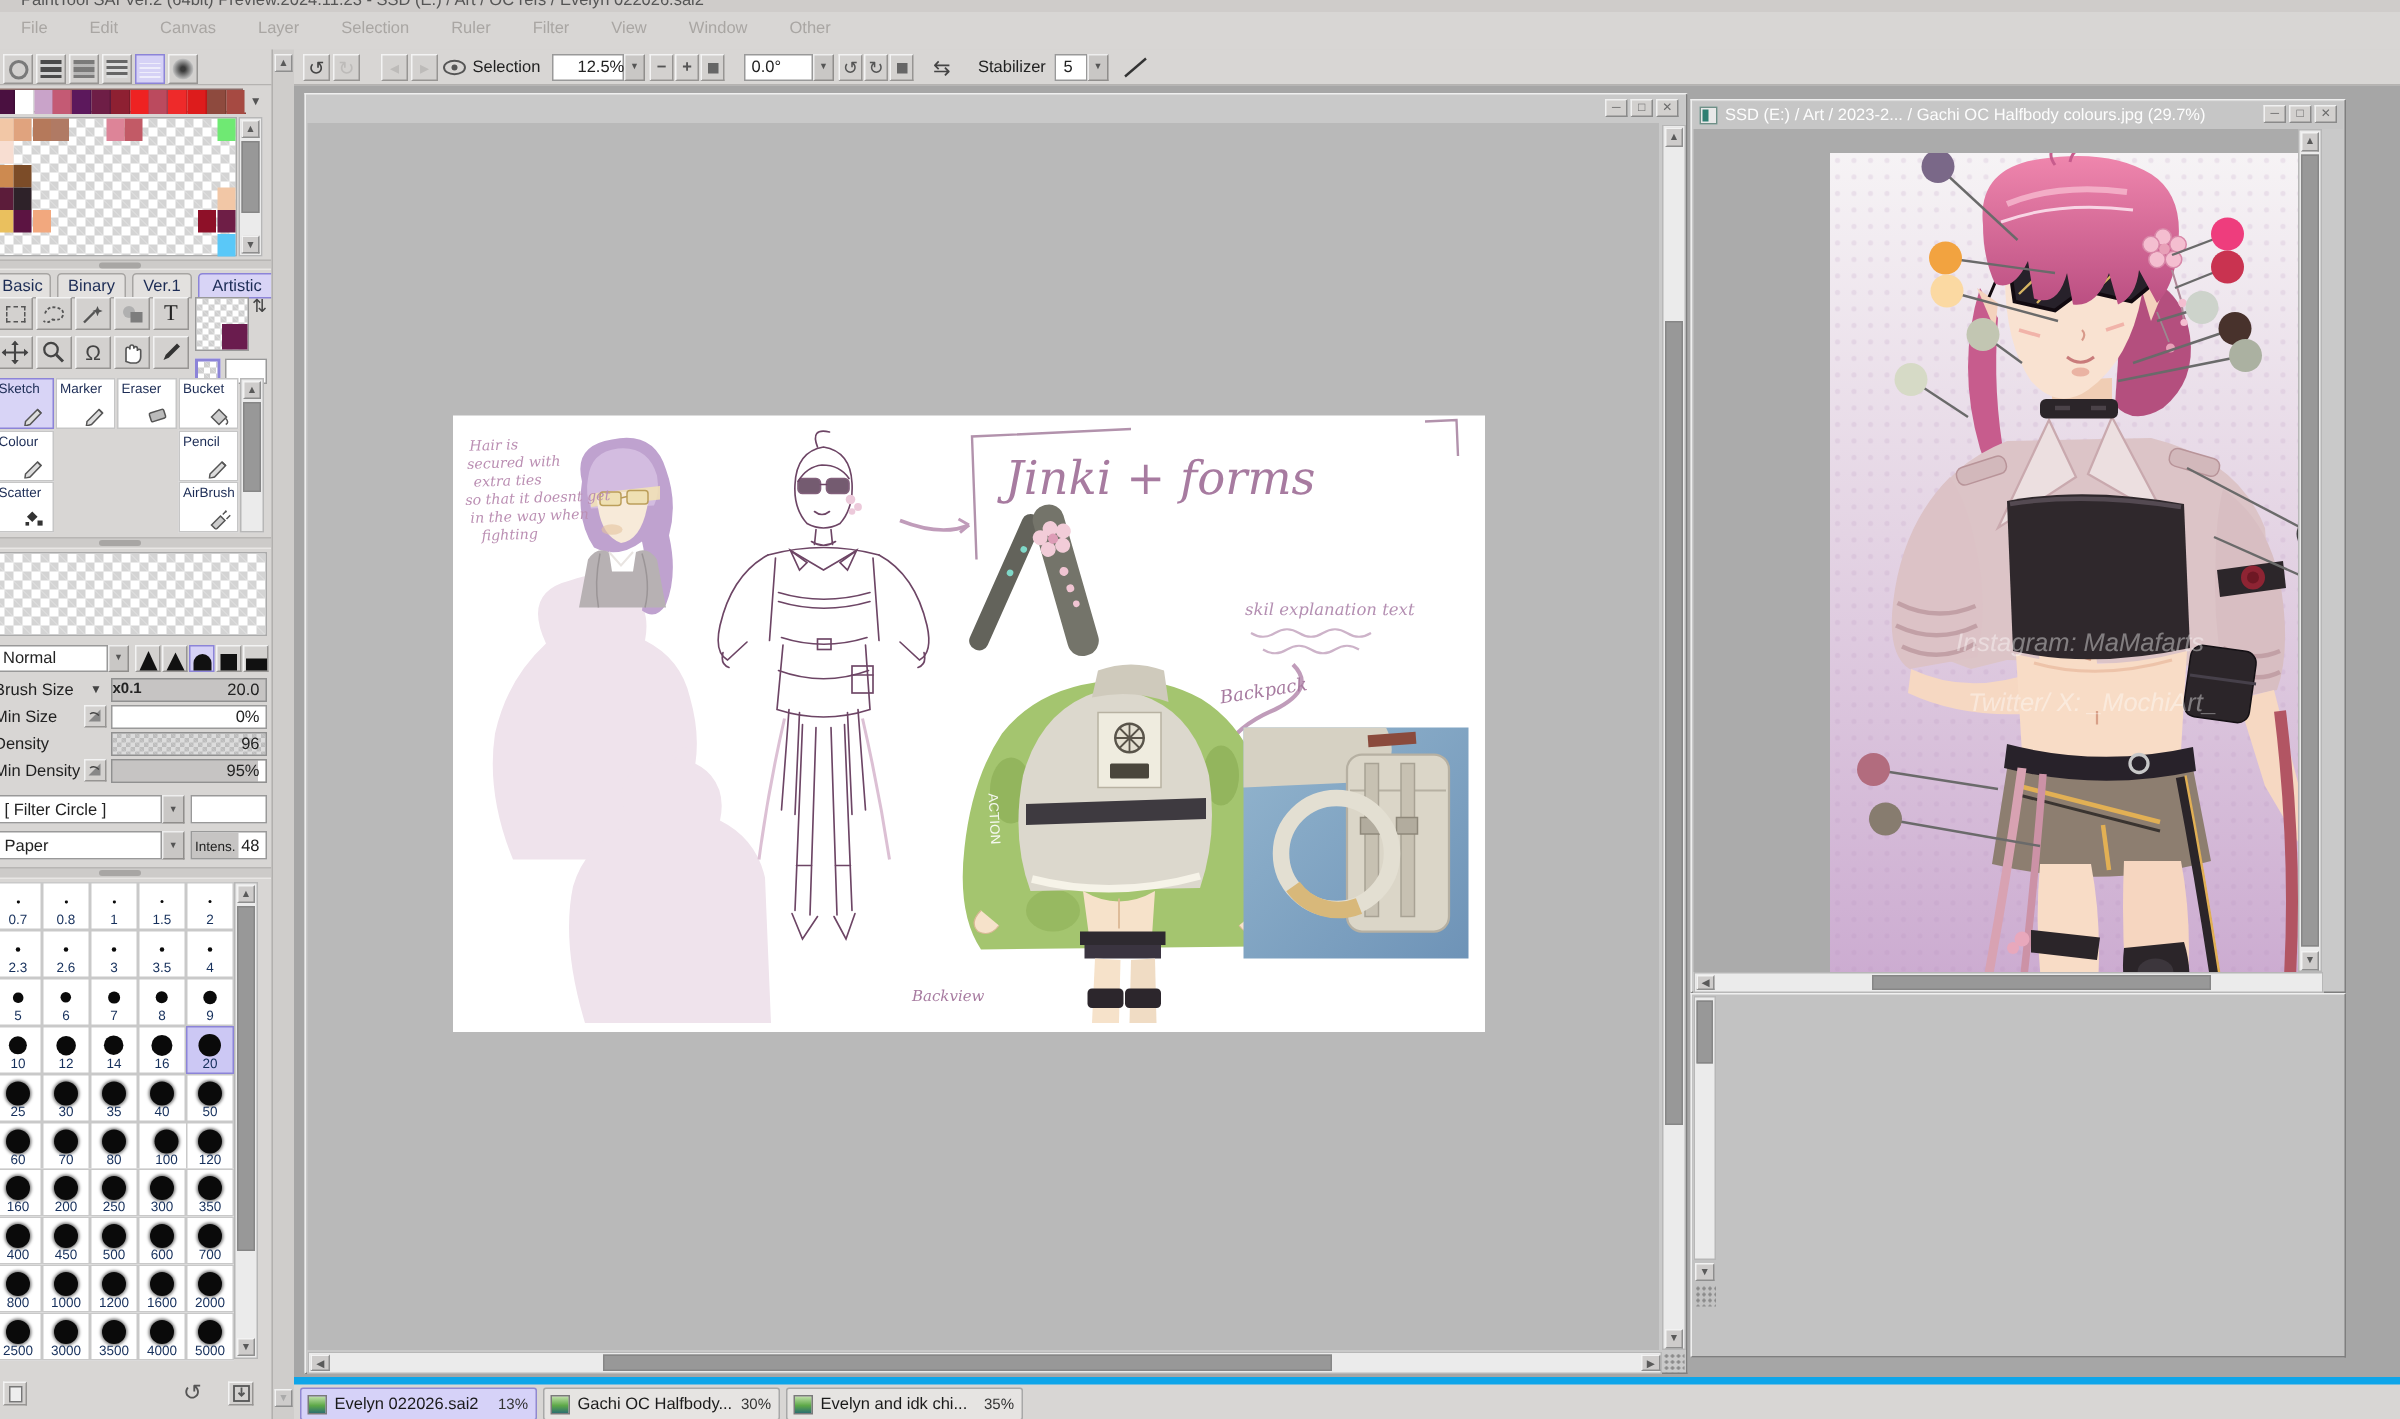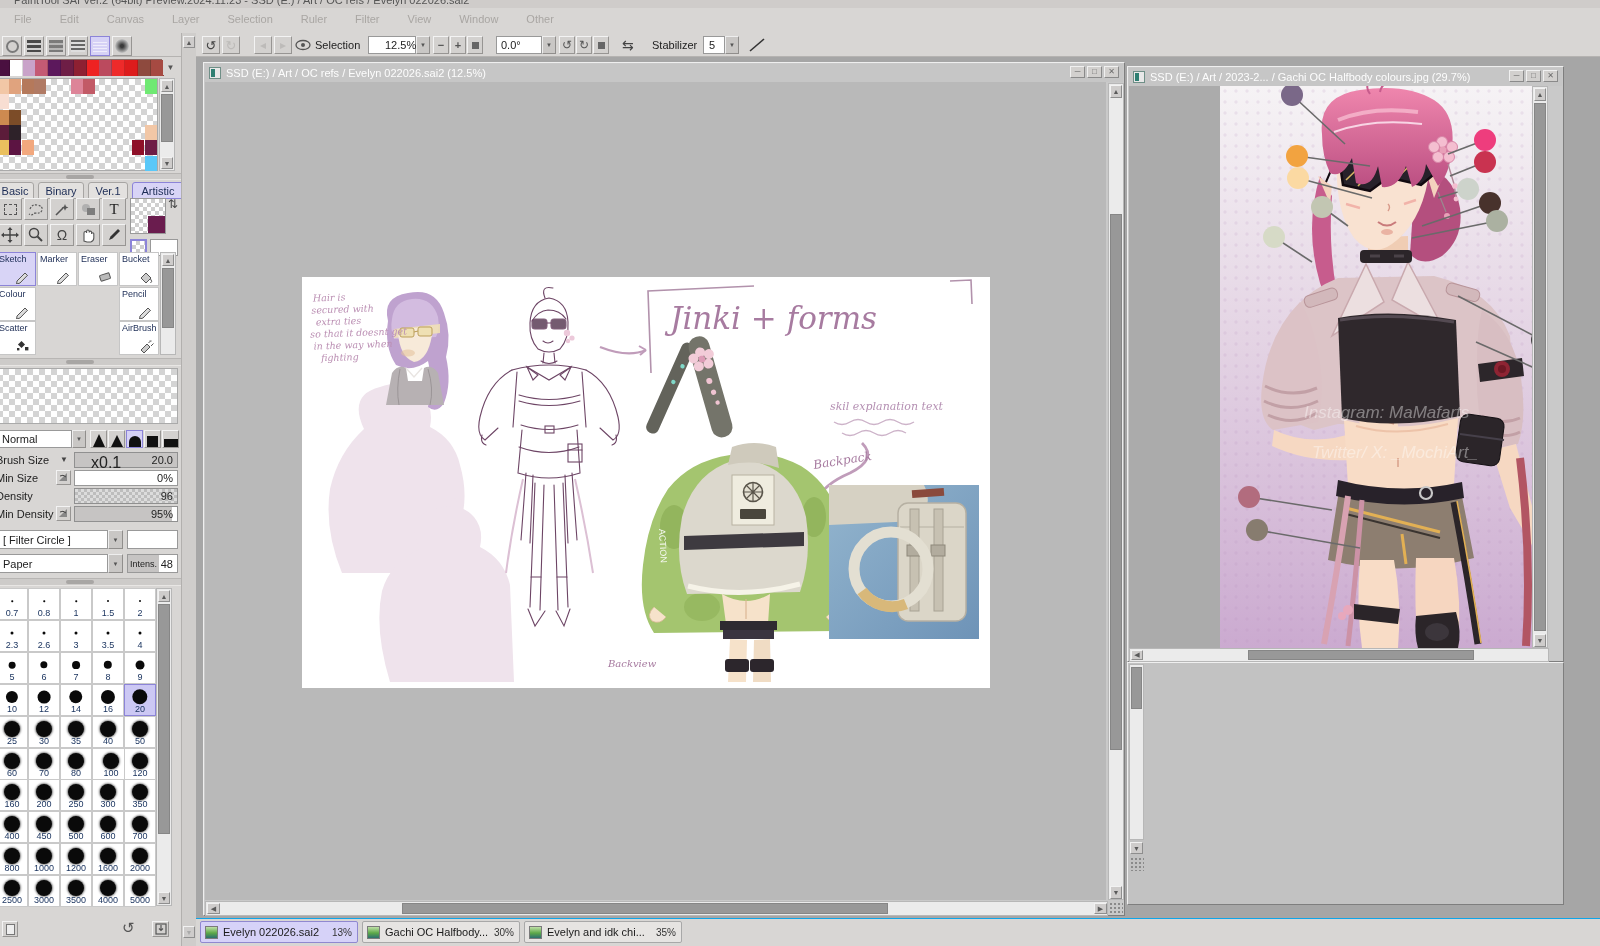--- a/index.html
+++ b/index.html
@@ -367,21 +367,21 @@
     <div class="tipbtn" style="left:144px;top:373px;">
         <div style="width:11px;height:11px;background:#111;"></div>
       </div>
     <div class="tipbtn" style="left:162px;top:373px;">
         <div style="width:14px;height:8px;background:#111;"></div>
       </div>
 
     <span class="setlabel" style="left:-4px;top:397px;">Brush Size</span>
     <span class="abs" style="left:60px;top:398px;font-size:8px;color:#444;">▼</span>
     <div class="abs" style="left:74px;top:395px;width:104px;height:16px;background:#c6c4c3;border:1px solid #909090;">
-      <span class="abs" style="left:16px;top:1px;font-size:16px;">x0.1</span>
+      <span class="abs" style="left:0;top:1px;font-size:10px;font-weight:bold;">x0.1</span>
       <span class="abs" style="right:4px;top:1px;font-size:11px;">20.0</span>
     </div>
 
     <span class="setlabel" style="left:-4px;top:415px;">Min Size</span>
     <div class="abs btn3d" style="left:56px;top:413px;width:15px;height:15px;">
       <svg width="11" height="11">
           <path d="M1 9 L9 9 L9 1 Z" fill="#888"></path>
           <path d="M2 4 q3 -2 6 1" stroke="#444" fill="none"></path>
         </svg>
     </div>
@@ -645,24 +645,20 @@
   </div>
 
   <div class="abs" style="left:181px;top:33px;width:15px;height:913px;background:#cfcdcb;border-left:1px solid #b2b0ae;">
     <div class="abs sbtn" style="left:1px;top:3px;width:12px;height:12px;">▲</div>
     <div class="abs sbtn" style="left:1px;top:893px;width:12px;height:12px;color:#aaa;">▼</div>
   </div>
 
   <div class="abs mdi">
 
     <div class="win" style="left:7px;top:5px;width:922px;height:854px;">
-      <div class="win-title">
-        <div class="wicon"></div>
-        <span>SSD (E:) / Art / OC refs / Evelyn 022026.sai2 (12.5%)</span>
-      </div>
       <div class="wbtn" style="right:39px;">─</div>
       <div class="wbtn" style="right:22px;">□</div>
       <div class="wbtn" style="right:5px;">✕</div>
 
       <div class="abs" style="left:1px;top:19px;width:901px;height:818px;background:#b9b9b9;overflow:hidden;">
 
         <div class="abs" style="left:97px;top:195px;width:688px;height:411px;background:#ffffff;">
           <svg width="688" height="411" viewBox="0 0 688 411">
 
             <g>
@@ -842,21 +838,21 @@
       <div class="win-title">
         <div class="wicon"></div>
         <span>SSD (E:) / Art / 2023-2... / Gachi OC Halfbody colours.jpg (29.7%)</span>
       </div>
       <div class="wbtn" style="right:39px;">─</div>
       <div class="wbtn" style="right:22px;">□</div>
       <div class="wbtn" style="right:5px;">✕</div>
 
       <div class="abs" style="left:1px;top:19px;width:419px;height:562px;background:#ababab;overflow:hidden;">
 
-        <div class="abs" style="left:71px;top:0;width:348px;height:520px;padding-left:20px;">
+        <div class="abs" style="left:71px;top:16px;width:348px;height:520px;padding-left:20px;">
           <svg width="348" height="562" viewBox="0 0 348 562" id="gachiSvg">
             <defs>
               <linearGradient id="bgG" x1="0" y1="0" x2="0" y2="1">
                 <stop offset="0" stop-color="#f6f3f5"></stop>
                   <stop offset="0.45" stop-color="#e4d4e4"></stop>
                   <stop offset="1" stop-color="#cbaad0"></stop>
               </linearGradient>
               <linearGradient id="hairG" x1="0" y1="0" x2="0" y2="1">
                 <stop offset="0" stop-color="#ef86ad"></stop>
                   <stop offset="1" stop-color="#bb4f82"></stop>
@@ -1021,21 +1017,21 @@
 
     <div class="abs" style="left:931px;top:605px;width:437px;height:243px;background:#c2c2c2;border:1px solid;border-color:#efefef #7e7e7e #7e7e7e #efefef;">
       <div class="abs sb-track" style="left:1px;top:1px;width:15px;height:176px;">
         <div class="abs sb-thumb" style="left:1px;top:2px;width:11px;height:42px;"></div>
       </div>
       <div class="abs sbtn" style="left:2px;top:179px;width:13px;height:12px;">▼</div>
       <div class="abs dotted-grip" style="left:2px;top:194px;width:14px;height:14px;"></div>
     </div>
   </div>
 
-  <div class="abs" style="left:196px;top:918px;width:1404px;height:28px;background:#d8d6d4;border-top:1px solid #0ea5e9;" id="taskBar">
+  <div class="abs" style="left:196px;top:918px;width:1404px;height:28px;background:#d8d6d4;border-top:5px solid #0ea5e9;" id="taskBar">
       <div class="tb-tab active" style="left: 4px; width: 158px;">
         <div class="ticon"></div>
         <span class="tlabel">Evelyn 022026.sai2</span>
         <span class="tpct">13%</span>
       </div>
       <div class="tb-tab" style="left: 166px; width: 158px;">
         <div class="ticon"></div>
         <span class="tlabel">Gachi OC Halfbody...</span>
         <span class="tpct">30%</span>
       </div>

